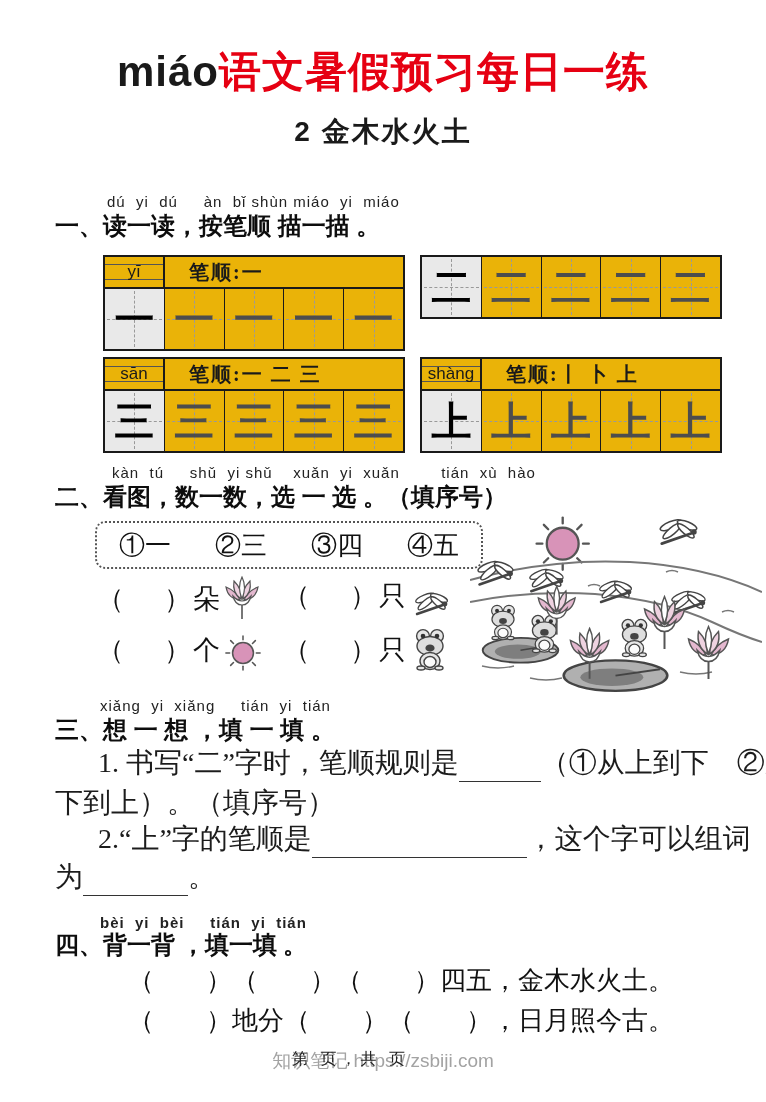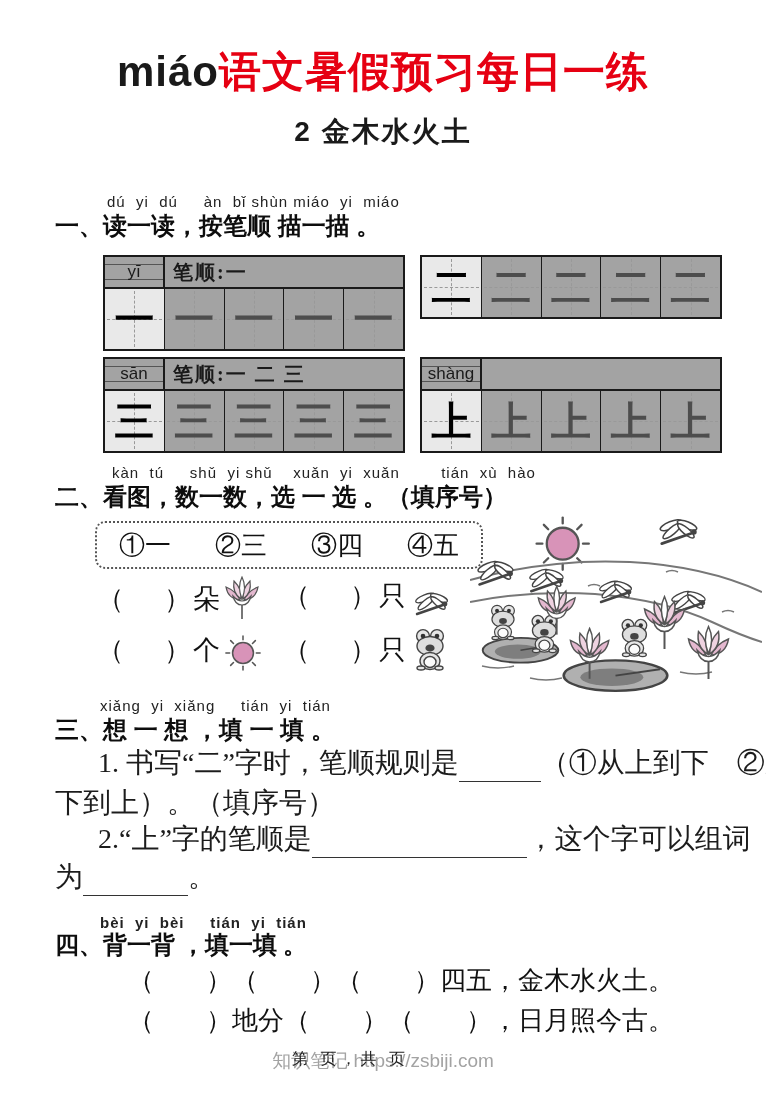--- a/index.html
+++ b/index.html
@@ -12,26 +12,26 @@
   
   .main-title{top:44px;left:0;width:100%;text-align:center;font-size:42px;font-weight:bold;letter-spacing:1px;white-space:nowrap;}
   .title-red{color:#e60012;}
   .subtitle{top:113px;left:0;width:100%;text-align:center;font-size:28px;font-weight:bold;letter-spacing:2px;}
 
   
   .sec-pinyin{font-size:15px;color:#222;letter-spacing:1px;white-space:pre;}
   .sec-heading{font-size:24px;font-weight:bold;color:#0d0d0d;white-space:pre;}
 
   
-  .wgrid{position:absolute;width:298px;border:2px solid #1a1a1a;background:#a3a3a3;}
+  .wgrid{position:absolute;width:298px;border:2px solid #1a1a1a;background:#eab308;}
   .wg-head{display:flex;height:30px;border-bottom:2px solid #1a1a1a;}
   .wg-pinyin{width:58px;border-right:2px solid #1a1a1a;text-align:center;font-size:17px;line-height:30px;
     background-image:linear-gradient(#555,#555),linear-gradient(#555,#555);
     background-size:100% 1px;background-position:0 7px,0 22px;background-repeat:no-repeat;}
-  .wg-stroke{flex:1;font-size:20px;font-weight:bold;padding-left:8px;line-height:30px;
+  .wg-stroke{flex:1;font-size:20px;font-weight:bold;padding-left:24px;line-height:30px;
     font-family:"Liberation Serif", serif;letter-spacing:2px;white-space:pre;}
   .wg-row{display:flex;height:60px;}
   .wg-cell{flex:1;position:relative;border-right:1.5px solid #1a1a1a;display:flex;align-items:center;justify-content:center;
     font-family:"Liberation Serif", serif;font-weight:bold;font-size:40px;}
   .wg-cell:last-child{border-right:none;}
   .wg-cell::before{content:"";position:absolute;left:50%;top:2px;bottom:2px;border-left:1.5px dashed #999;}
   .wg-cell::after{content:"";position:absolute;top:50%;left:2px;right:2px;border-top:1.5px dashed #999;}
   .wg-cell b{position:relative;z-index:2;font-weight:bold;}
   .wg-cell.model{background:#e9e9e9;color:#000;}
   .wg-cell.trace{color:#4d4d4d;}
@@ -190,20 +190,21 @@
       </div>
     <div class="wg-cell trace">
         <b>三</b>
       </div>
   </div>
 </div>
 
 <div class="wgrid" style="left:420px;top:357px;">
   <div class="wg-head">
     <div class="wg-pinyin">shàng</div>
+    <div class="wg-stroke"><span>笔顺:</span><span>丨 卜 上</span></div>
   </div>
   <div class="wg-row">
     <div class="wg-cell model">
         <b>上</b>
       </div>
     <div class="wg-cell trace">
         <b>上</b>
       </div>
     <div class="wg-cell trace">
         <b>上</b>

